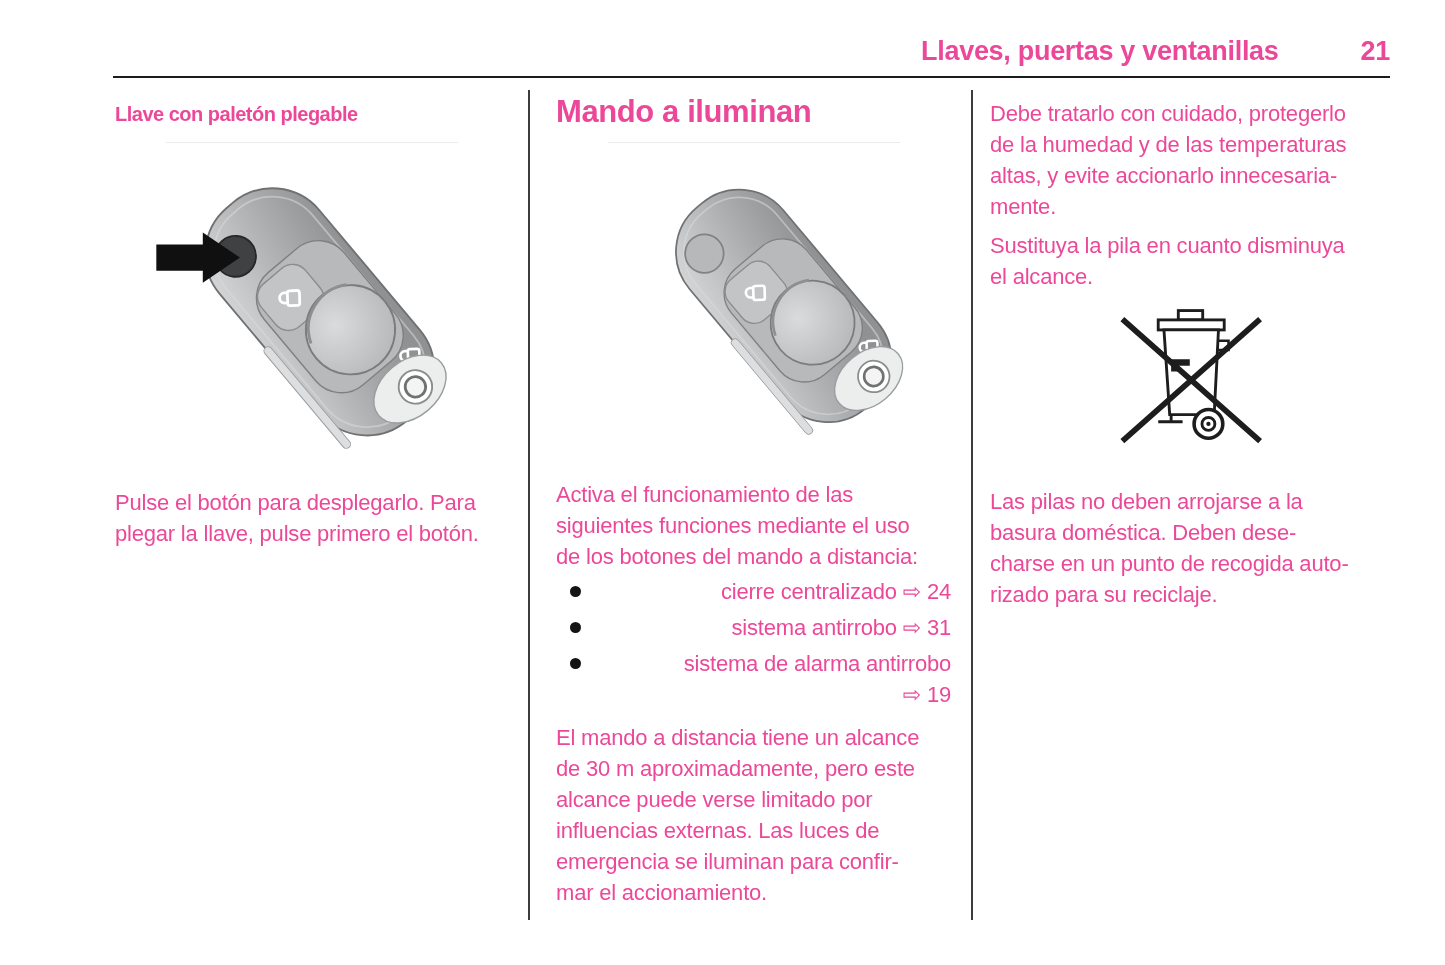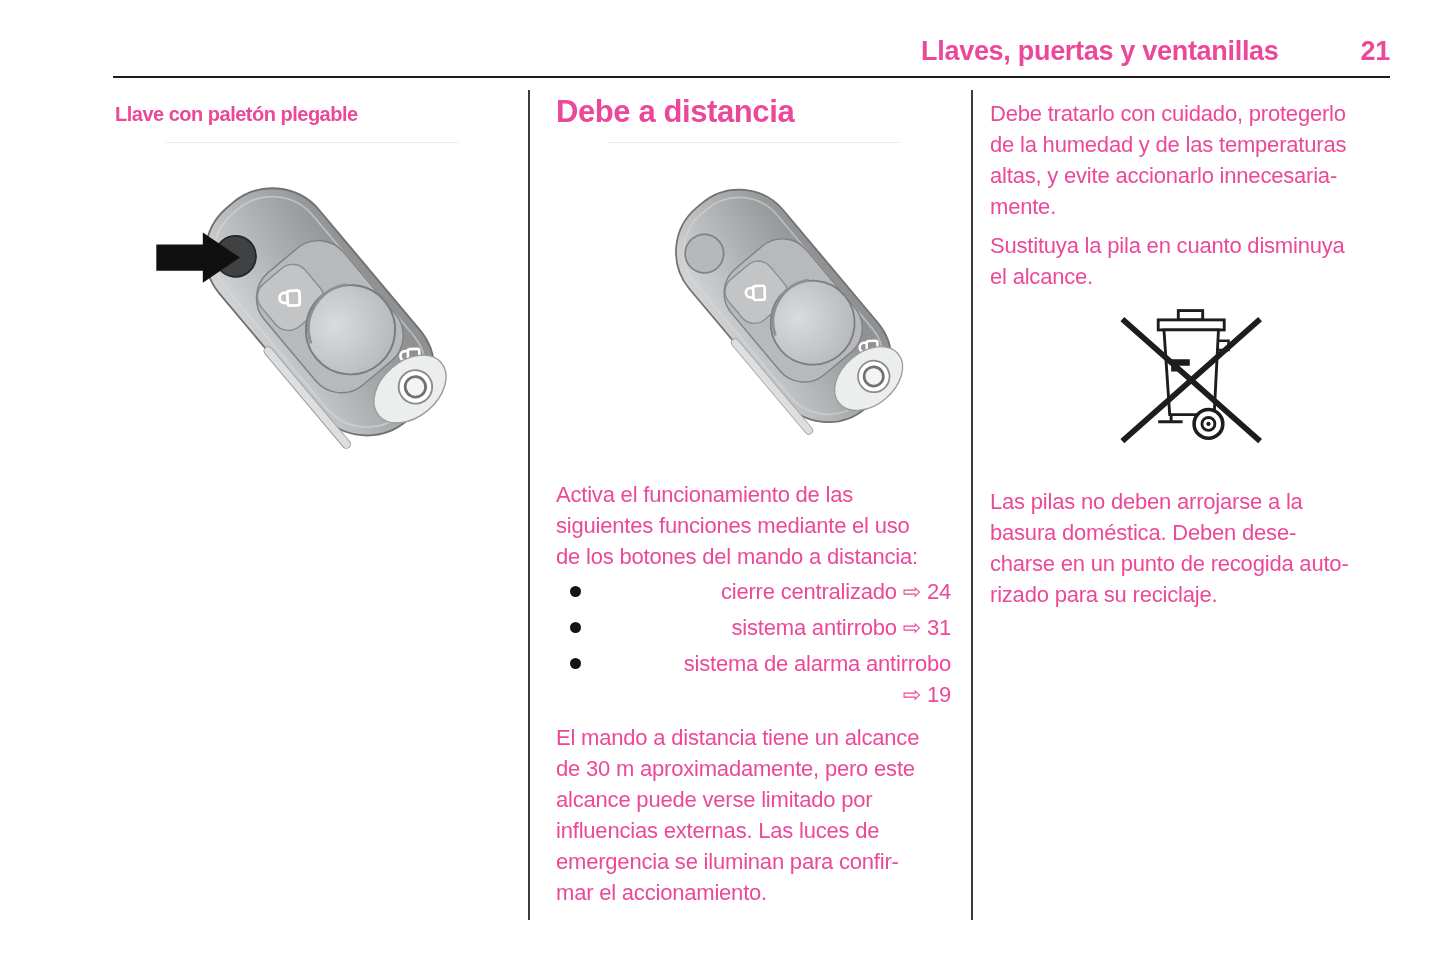--- a/index.html
+++ b/index.html
@@ -102,24 +102,26 @@
               <rect x="-8" y="-4" width="16" height="13" rx="2.5" fill="none" stroke="#ffffff" stroke-width="3"></rect>
             </g>
             <ellipse cx="222" cy="304" rx="44" ry="30" fill="#eceded" stroke="#9a9c9e" stroke-width="1.5"></ellipse>
             <circle cx="228" cy="306" r="18" fill="#ffffff" stroke="#8a8c8e" stroke-width="2"></circle>
             <circle cx="228" cy="306" r="11" fill="#f4f4f4" stroke="#6f7173" stroke-width="3"></circle>
           </g>
           <path d="M25,105 h50 v-13 l40,27 l-40,27 v-13 h-50 z" fill="#101010"></path>
         </svg>
       </div>
 
+      <p class="p mt10">Pulse el botón para desplegarlo. Para
+plegar la llave, pulse primero el botón.</p>
     </div>
 
     <div class="col colB">
-      <h2 class="h-main">Debe a distancia</h2>
+      <h2 class="h-main">Mando a iluminan</h2>
 
       <div class="fig">
         <div class="hairline"></div>
         <svg class="key2-svg" width="350" height="318" viewBox="0 0 400 355">
           <defs>
             <linearGradient id="kb2" x1="0" y1="0" x2="1" y2="0.35">
               <stop offset="0" stop-color="#d7d9db"></stop>
                 <stop offset="0.55" stop-color="#aeb0b2"></stop>
                 <stop offset="1" stop-color="#8f9193"></stop>
             </linearGradient>

